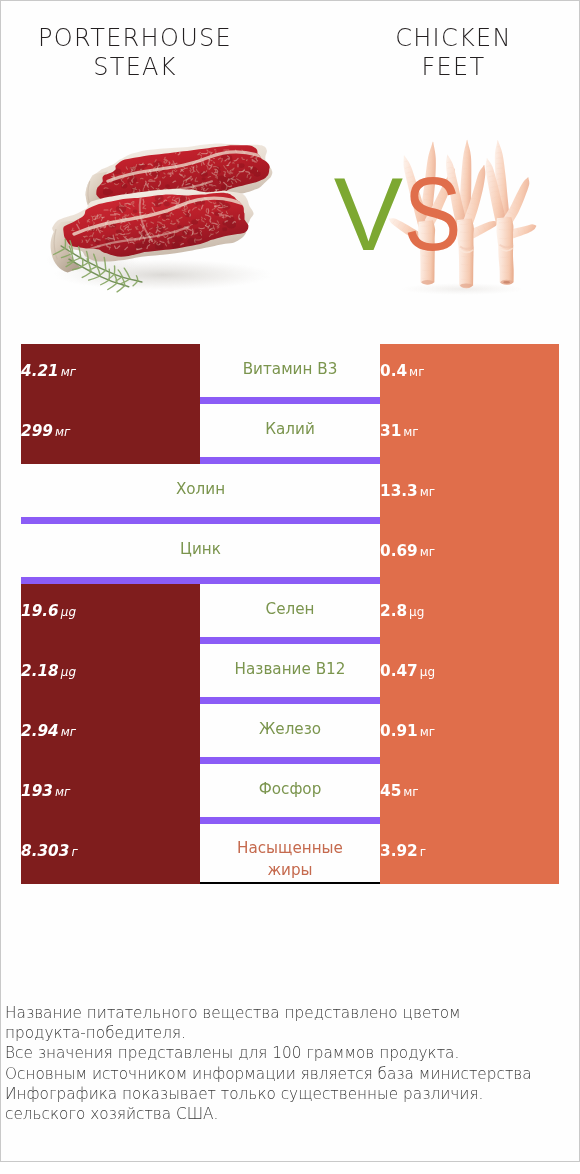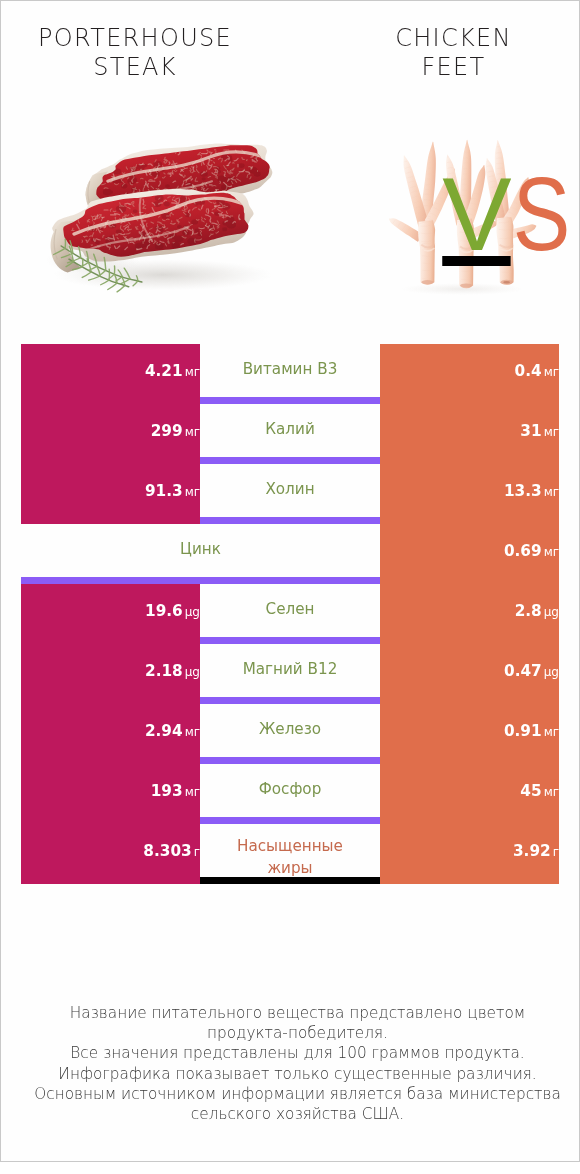--- a/index.html
+++ b/index.html
@@ -33,50 +33,48 @@
   .title.left{left:0;width:268px;}
   .title.right{right:0;width:289px;transform:translateX(19px);}
 
   
   .hero{position:absolute;top:110px;left:0;width:578px;height:215px;}
   .hero svg{display:block;}
   .heroL{position:absolute;left:16px;top:-9px;transform:scale(1.3,1.2);transform-origin:0 0;}
   .heroR{position:absolute;left:386px;top:25px;transform:scale(0.88,0.85);transform-origin:0 0;}
   .vs{
     position:absolute;left:0;right:0;top:51px;
-    text-align:right;padding-left:224px;
+    text-align:center;padding-left:224px;
     font-family:"Liberation Sans",sans-serif;
     font-weight:400;
     font-size:104px;line-height:104px;
     letter-spacing:-1px;
-    text-decoration:underline;
   }
   .vs .v{color:#7da832;}
   .vs .s{color:#e06e4b;display:inline-block;transform:scaleX(0.83) translateX(2px);transform-origin:left center;}
 
   
   .table{position:absolute;left:20px;top:343px;width:538px;}
   .row{position:relative;height:60px;display:flex;}
-  .cell-l{width:179px;background:#be185d;color:#fff;display:flex;align-items:center;justify-content:flex-end;}
+  .cell-l{width:179px;background:#7f1d1d;color:#fff;display:flex;align-items:center;justify-content:flex-start;font-style:italic;}
   .cell-l .valwrap,.cell-r .valwrap{display:block;position:relative;top:-3.5px;white-space:nowrap;}
-  .cell-r{width:179px;background:#e06e4b;color:#fff;display:flex;align-items:center;justify-content:flex-end;}
+  .cell-r{width:179px;background:#e06e4b;color:#fff;display:flex;align-items:center;justify-content:flex-start;}
   .cell-m{flex:1;display:flex;align-items:center;justify-content:center;text-align:center;box-sizing:border-box;padding:0 6px;}
   .num{font-size:15.3px;font-weight:600;letter-spacing:0px;}
   .unit{font-size:12px;font-weight:400;margin-left:2px;}
   .label{font-size:15.2px;line-height:22px;font-weight:400;display:block;position:relative;top:-2px;white-space:pre-line;}
   .green-lab{color:#7b954e;}
   .orange-lab{color:#c56a4e;}
   .label.two{top:6px;}
   .bord-g{border-bottom:7px solid #8b5cf6;}
-  .bord-o{border-bottom:7px solid #000000;}
+  .bord-o{border-bottom:2px solid #000000;}
 
   
   .footer{
-    position:absolute;left:15px;right:0;top:1002px;
-    text-align:center;
+    position:absolute;left:4px;right:0;top:1002px;
     font-size:15.3px;line-height:20.2px;
     color:#3a3a3a;
     font-family:"DejaVu Sans Light","DejaVu Sans",sans-serif;
     font-weight:300;
   }
 </style>
 </head>
 <body>
 
 <div class="page">
@@ -234,23 +232,20 @@
           <span class="valwrap"><span class="num">299</span><span class="unit">мг</span></span>
         </div>
         <div class="cell-m bord-g">
           <span class="label green-lab">Калий</span>
         </div>
         <div class="cell-r">
           <span class="valwrap"><span class="num">31</span><span class="unit">мг</span></span>
         </div>
       </div>
       <div class="row">
-        <div class="cell-l">
-          <span class="valwrap"><span class="num">91.3</span><span class="unit">мг</span></span>
-        </div>
         <div class="cell-m bord-g">
           <span class="label green-lab">Холин</span>
         </div>
         <div class="cell-r">
           <span class="valwrap"><span class="num">13.3</span><span class="unit">мг</span></span>
         </div>
       </div>
       <div class="row">
         <div class="cell-m bord-g">
           <span class="label green-lab">Цинк</span>
@@ -268,21 +263,21 @@
         </div>
         <div class="cell-r">
           <span class="valwrap"><span class="num">2.8</span><span class="unit">µg</span></span>
         </div>
       </div>
       <div class="row">
         <div class="cell-l">
           <span class="valwrap"><span class="num">2.18</span><span class="unit">µg</span></span>
         </div>
         <div class="cell-m bord-g">
-          <span class="label green-lab">Магний B12</span>
+          <span class="label green-lab">Название B12</span>
         </div>
         <div class="cell-r">
           <span class="valwrap"><span class="num">0.47</span><span class="unit">µg</span></span>
         </div>
       </div>
       <div class="row">
         <div class="cell-l">
           <span class="valwrap"><span class="num">2.94</span><span class="unit">мг</span></span>
         </div>
         <div class="cell-m bord-g">
@@ -314,17 +309,17 @@
         <div class="cell-r">
           <span class="valwrap"><span class="num">3.92</span><span class="unit">г</span></span>
         </div>
       </div>
     </div>
 
   <div class="footer">
       <div>Название питательного вещества представлено цветом</div>
       <div>продукта-победителя.</div>
       <div>Все значения представлены для 100 граммов продукта.</div>
+      <div>Основным источником информации является база министерства</div>
       <div>Инфографика показывает только существенные различия.</div>
-      <div>Основным источником информации является база министерства</div>
       <div>сельского хозяйства США.</div>
     </div>
 </div>
 
 </body></html>

